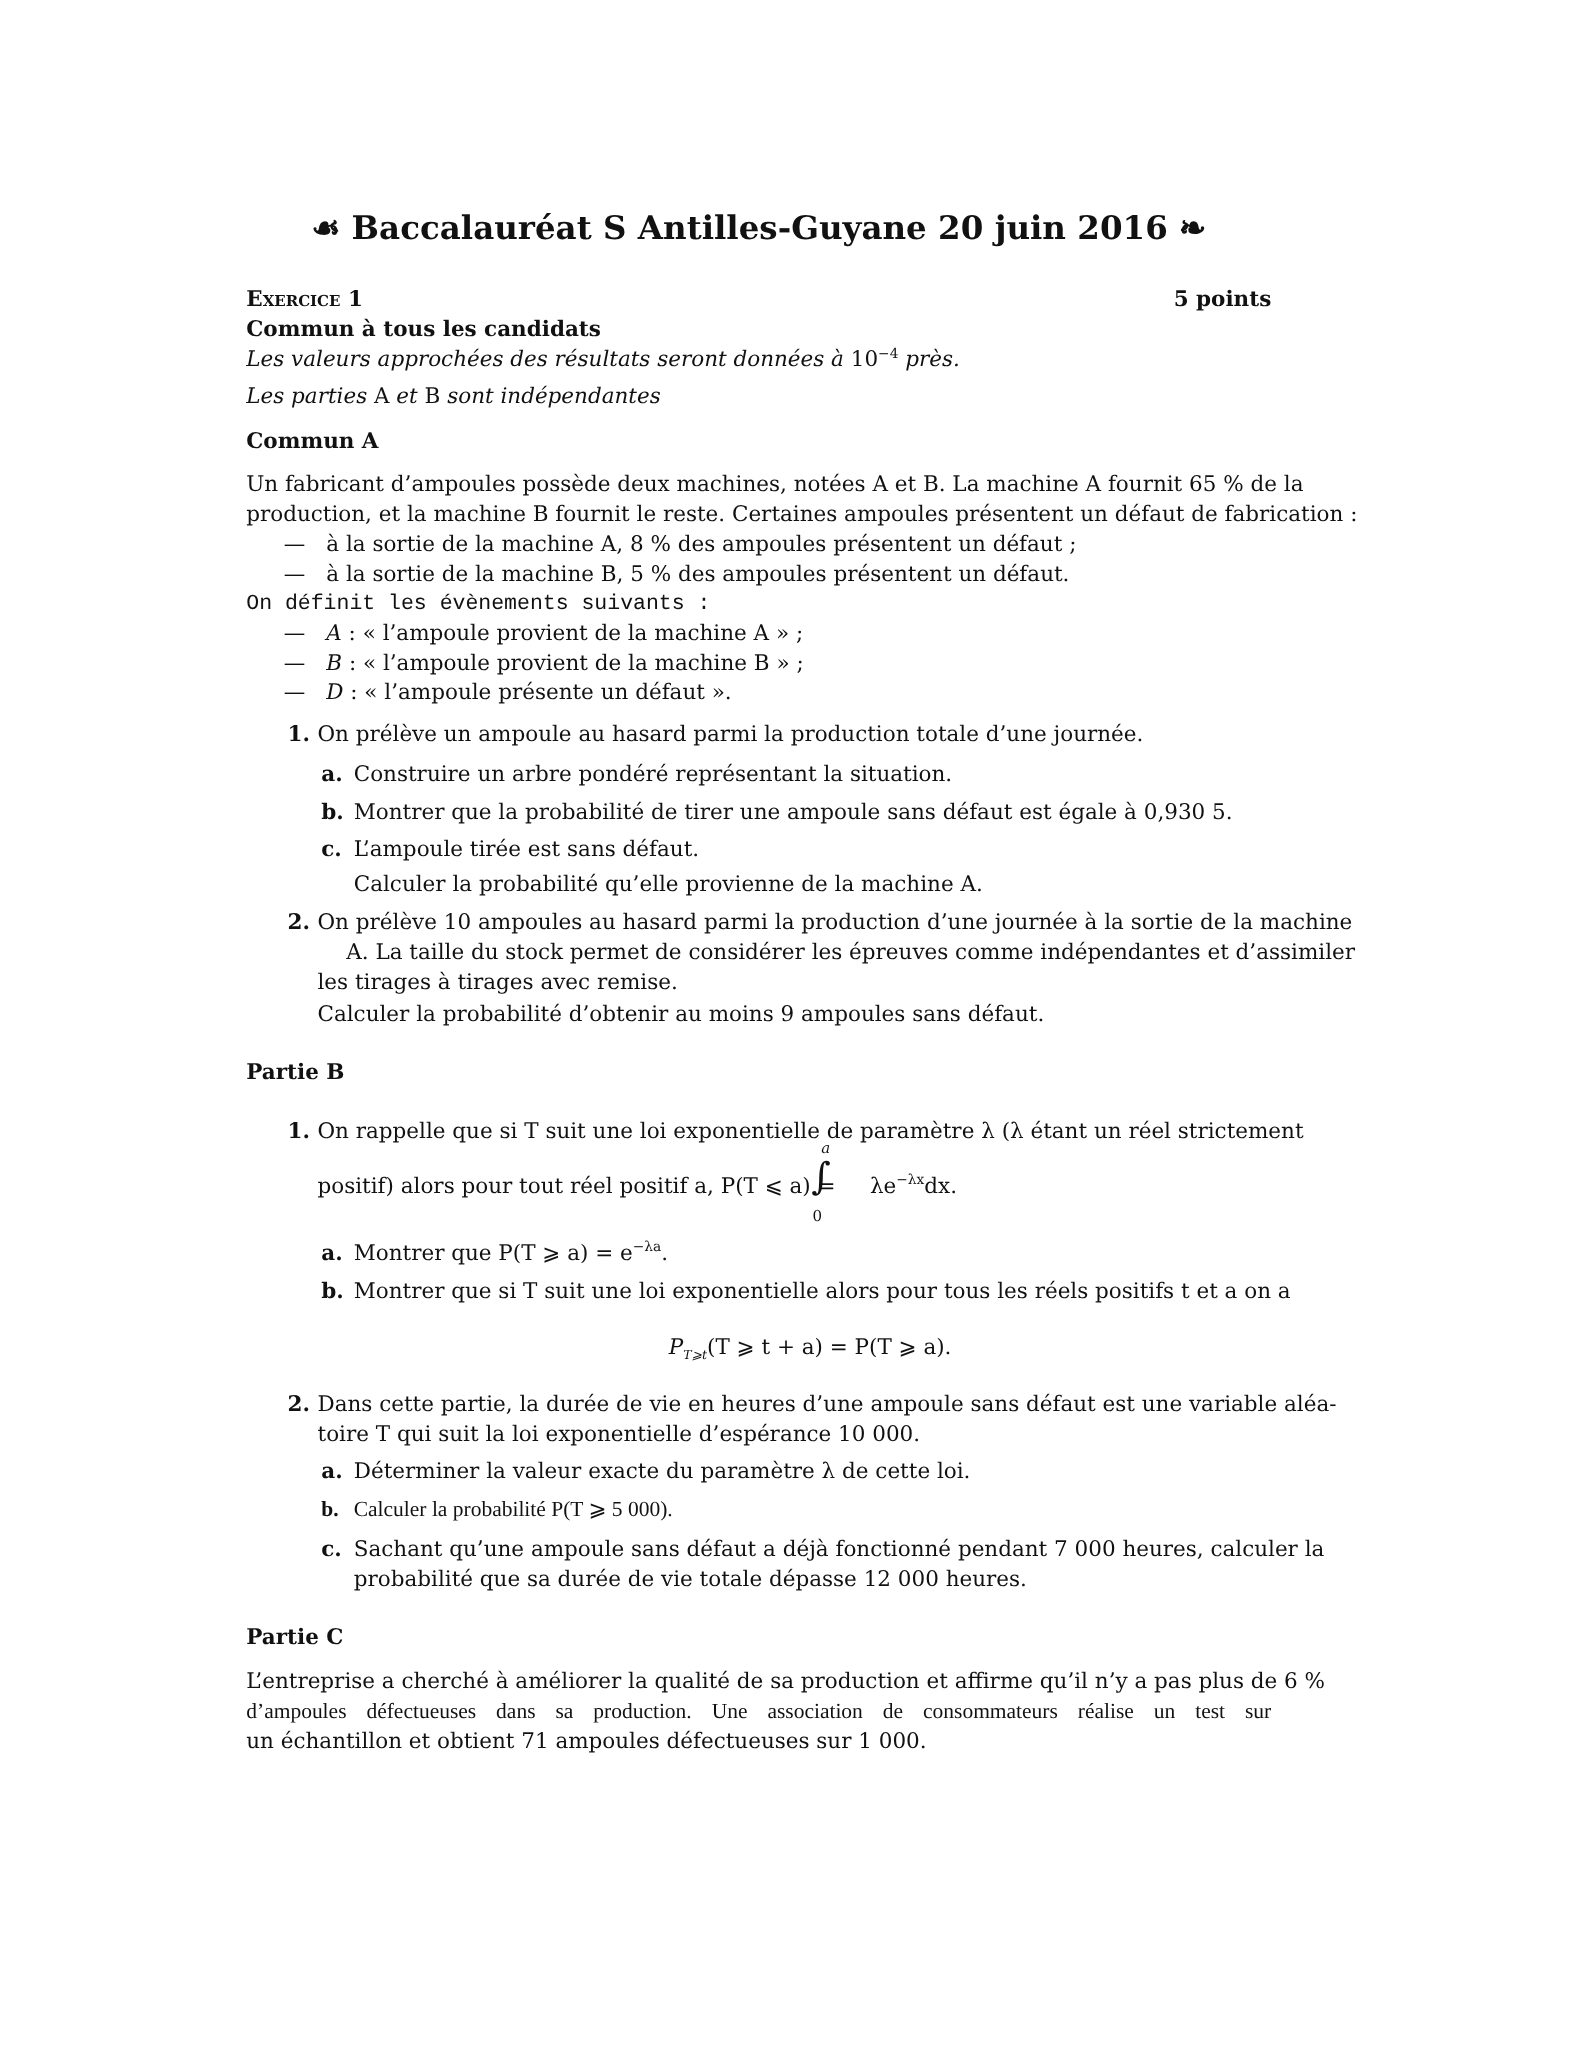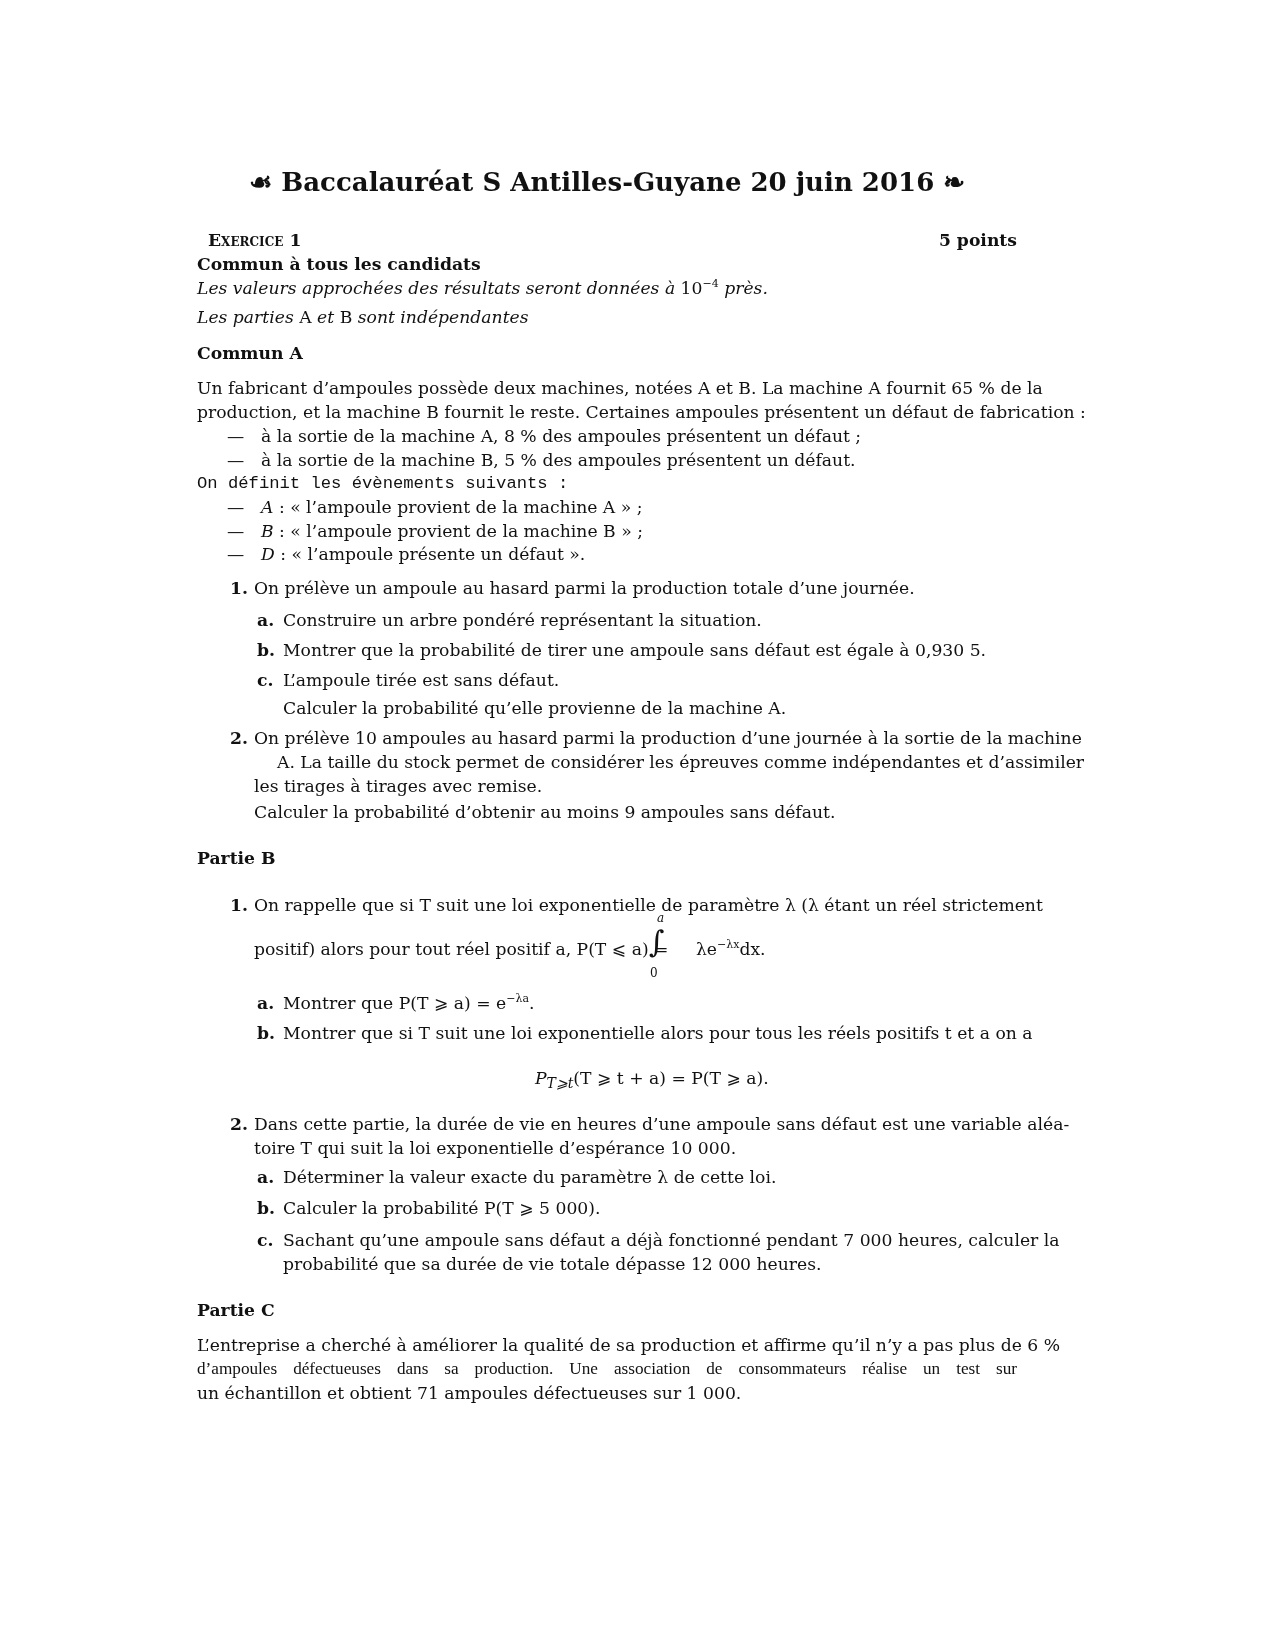--- a/index.html
+++ b/index.html
@@ -10,36 +10,36 @@
   .title { font-weight: bold; font-size: 26px; left: 0; width: 820px; text-align: center; top: 167px; }
   .t { font-size: 17.2px; line-height: 24px; }
   .b { font-weight: bold; }
   .i { font-style: italic; }
   .sc { font-variant: small-caps; }
   .full { left: 0; width: 820px; text-align: justify; text-align-last: justify; }
   .dash { display: inline-block; width: 34px; }
   .num { display: inline-block; width: 24px; font-weight: bold; }
   .let { display: inline-block; width: 26px; font-weight: bold; }
   sup { font-size: 11px; vertical-align: 7px; line-height: 0; }
-  sub { font-size: 14px; vertical-align: -4px; line-height: 0; margin-top: 44px; }
+  sub { font-size: 10px; vertical-align: -4px; line-height: 0; margin-top: 44px; }
   .integral { position: absolute; font-size: 30px; line-height: 30px; }
   .lim { position: absolute; font-size: 12px; font-style: italic; }
 </style>
 </head>
 <body>
 
 <div class="page">
 
   <div class="abs title">
     <span>☙</span>
     <span>Baccalauréat S Antilles-Guyane 20 juin 2016</span>
     <span>❧</span>
   </div>
 
-  <div class="abs t b sc" style="left:11px; top:228px;text-align:center;">Exercice 1</div>
+  <div class="abs t b sc" style="left:0; top:228px;text-align:center;">Exercice 1</div>
   <div class="abs t b" style="right:0; top:228px;">5 points</div>
   <div class="abs t b" style="left:0; top:252px;">Commun à tous les candidats</div>
   <div class="abs t i" style="left:0; top:276px;">
     <span>Les valeurs approchées des résultats seront données à </span><span style="font-style:normal">10</span><sup style="font-style:normal">−4</sup><span> près.</span>
   </div>
   <div class="abs t i" style="left:0; top:305px;">
     <span>Les parties </span><span style="font-style:normal">A</span><span> et </span><span style="font-style:normal">B</span><span> sont indépendantes</span>
   </div>
 
   <div class="abs t b" style="left:0; top:341px;">Commun A</div>
@@ -75,21 +75,21 @@
   <div class="lim" style="left:453px; top:966px; font-style:normal;">0</div>
 
   <div class="abs t" style="left:60px; top:991px;"><span class="let">a.</span><span>Montrer que P(T ⩾ a) = e</span><sup>−λa</sup><span>.</span></div>
   <div class="abs t" style="left:60px; top:1021px;"><span class="let">b.</span><span>Montrer que si T suit une loi exponentielle alors pour tous les réels positifs  t  et a on a</span></div>
   <div class="abs t" style="left:338px; top:1066px;"><span class="i">P</span><sub class="i">T⩾t</sub><span>(T ⩾ t + a) = P(T ⩾ a).</span></div>
 
   <div class="abs t" style="left:33px; top:1112px;"><span class="num">2.</span></div>
   <div class="abs t" style="left:57px; top:1112px; width:763px; text-align:justify; text-align-last:justify;">Dans cette partie, la durée de vie en heures d’une ampoule sans défaut est une variable aléa-</div>
   <div class="abs t" style="left:57px; top:1136px;">toire T qui suit la loi exponentielle d’espérance 10 000.</div>
   <div class="abs t" style="left:60px; top:1165px;"><span class="let">a.</span><span>Déterminer la valeur exacte du paramètre λ de cette loi.</span></div>
-  <div class="abs t" style="left:60px; top:1196px;"><span class="let">b.</span><span>Calculer la probabilité P(T ⩾ 5 000).</span></div>
+  <div class="abs t" style="left:60px; top:1196px;font-family:Liberation Serif, serif;"><span class="let">b.</span><span>Calculer la probabilité P(T ⩾ 5 000).</span></div>
   <div class="abs t" style="left:60px; top:1228px;"><span class="let">c.</span></div>
   <div class="abs t" style="left:86px; top:1228px; width:734px; text-align:justify; text-align-last:justify;">Sachant qu’une ampoule sans défaut a déjà fonctionné pendant 7 000 heures, calculer la</div>
   <div class="abs t" style="left:86px; top:1252px;">probabilité que sa durée de vie totale dépasse 12 000 heures.</div>
 
   <div class="abs t b" style="left:0; top:1298px;">Partie C</div>
   <div class="abs t full" style="top:1333px;">L’entreprise a cherché à améliorer la qualité de sa production et affirme qu’il n’y a pas plus de 6 %</div>
   <div class="abs t full" style="top:1357px;font-family:Liberation Serif, serif;">d’ampoules défectueuses dans sa production. Une association de consommateurs réalise un test sur</div>
   <div class="abs t" style="left:0; top:1381px;">un échantillon et obtient 71 ampoules défectueuses sur 1 000.</div>
 
 </div>

